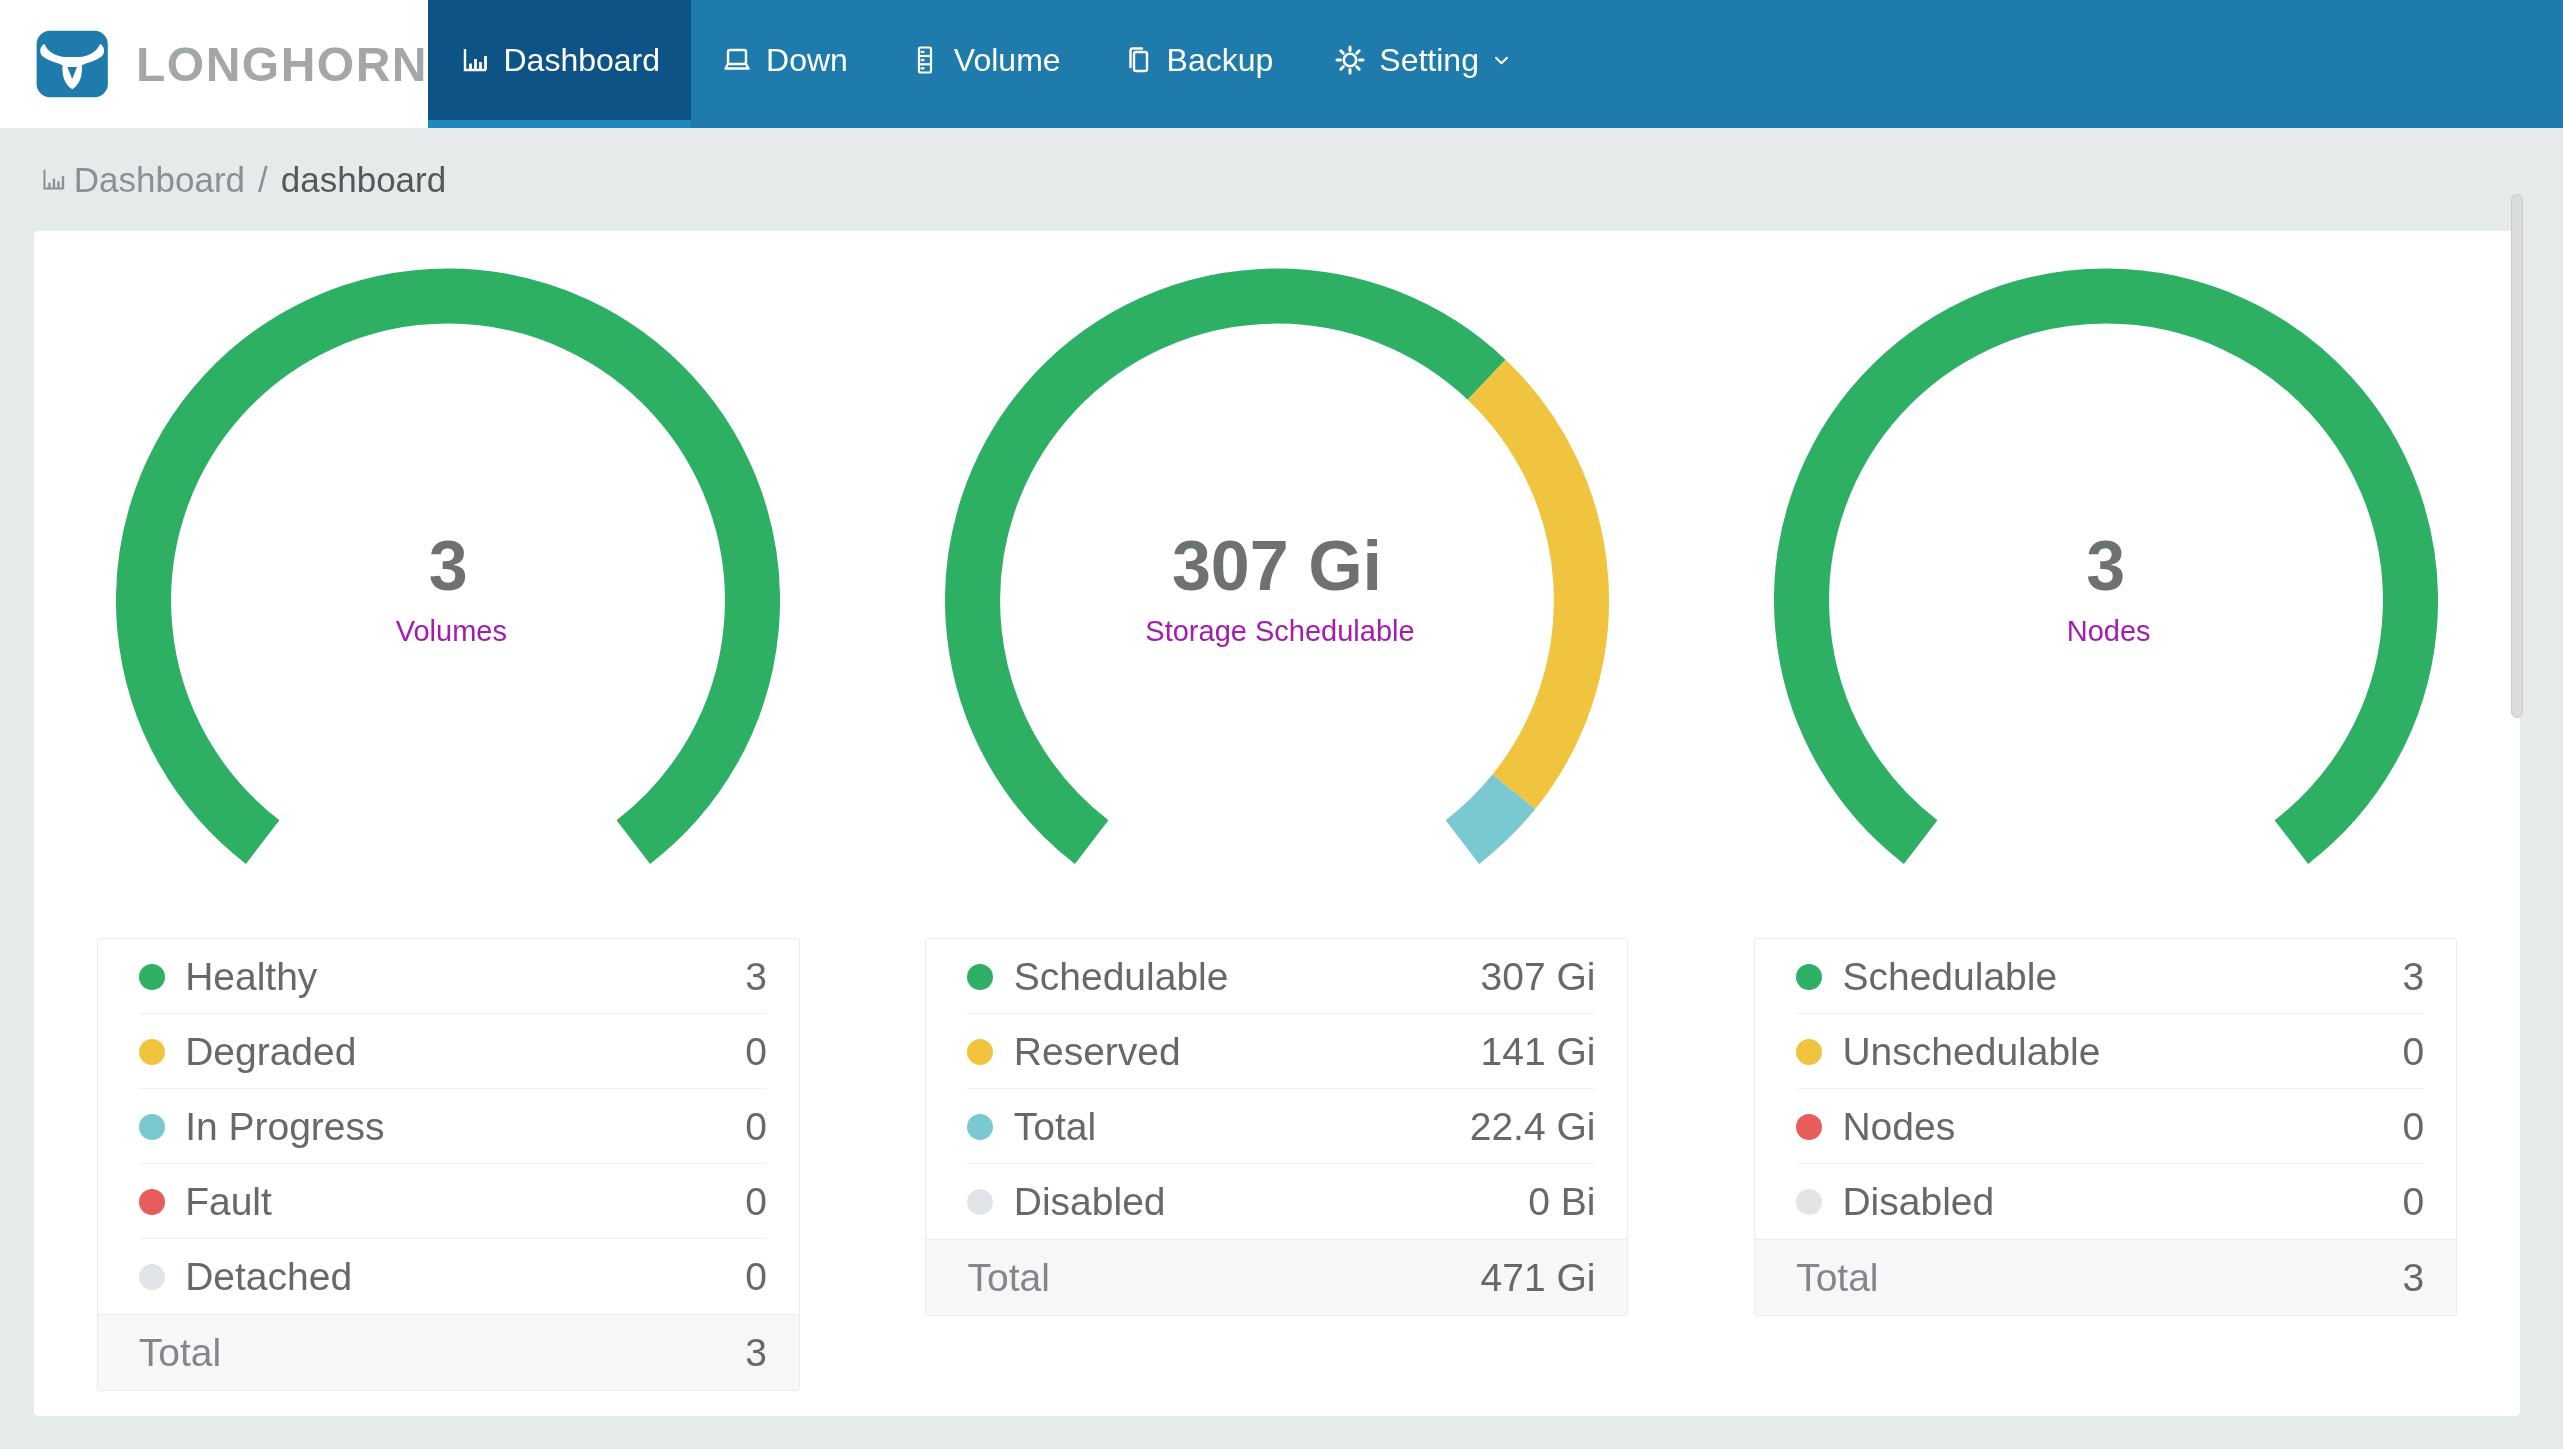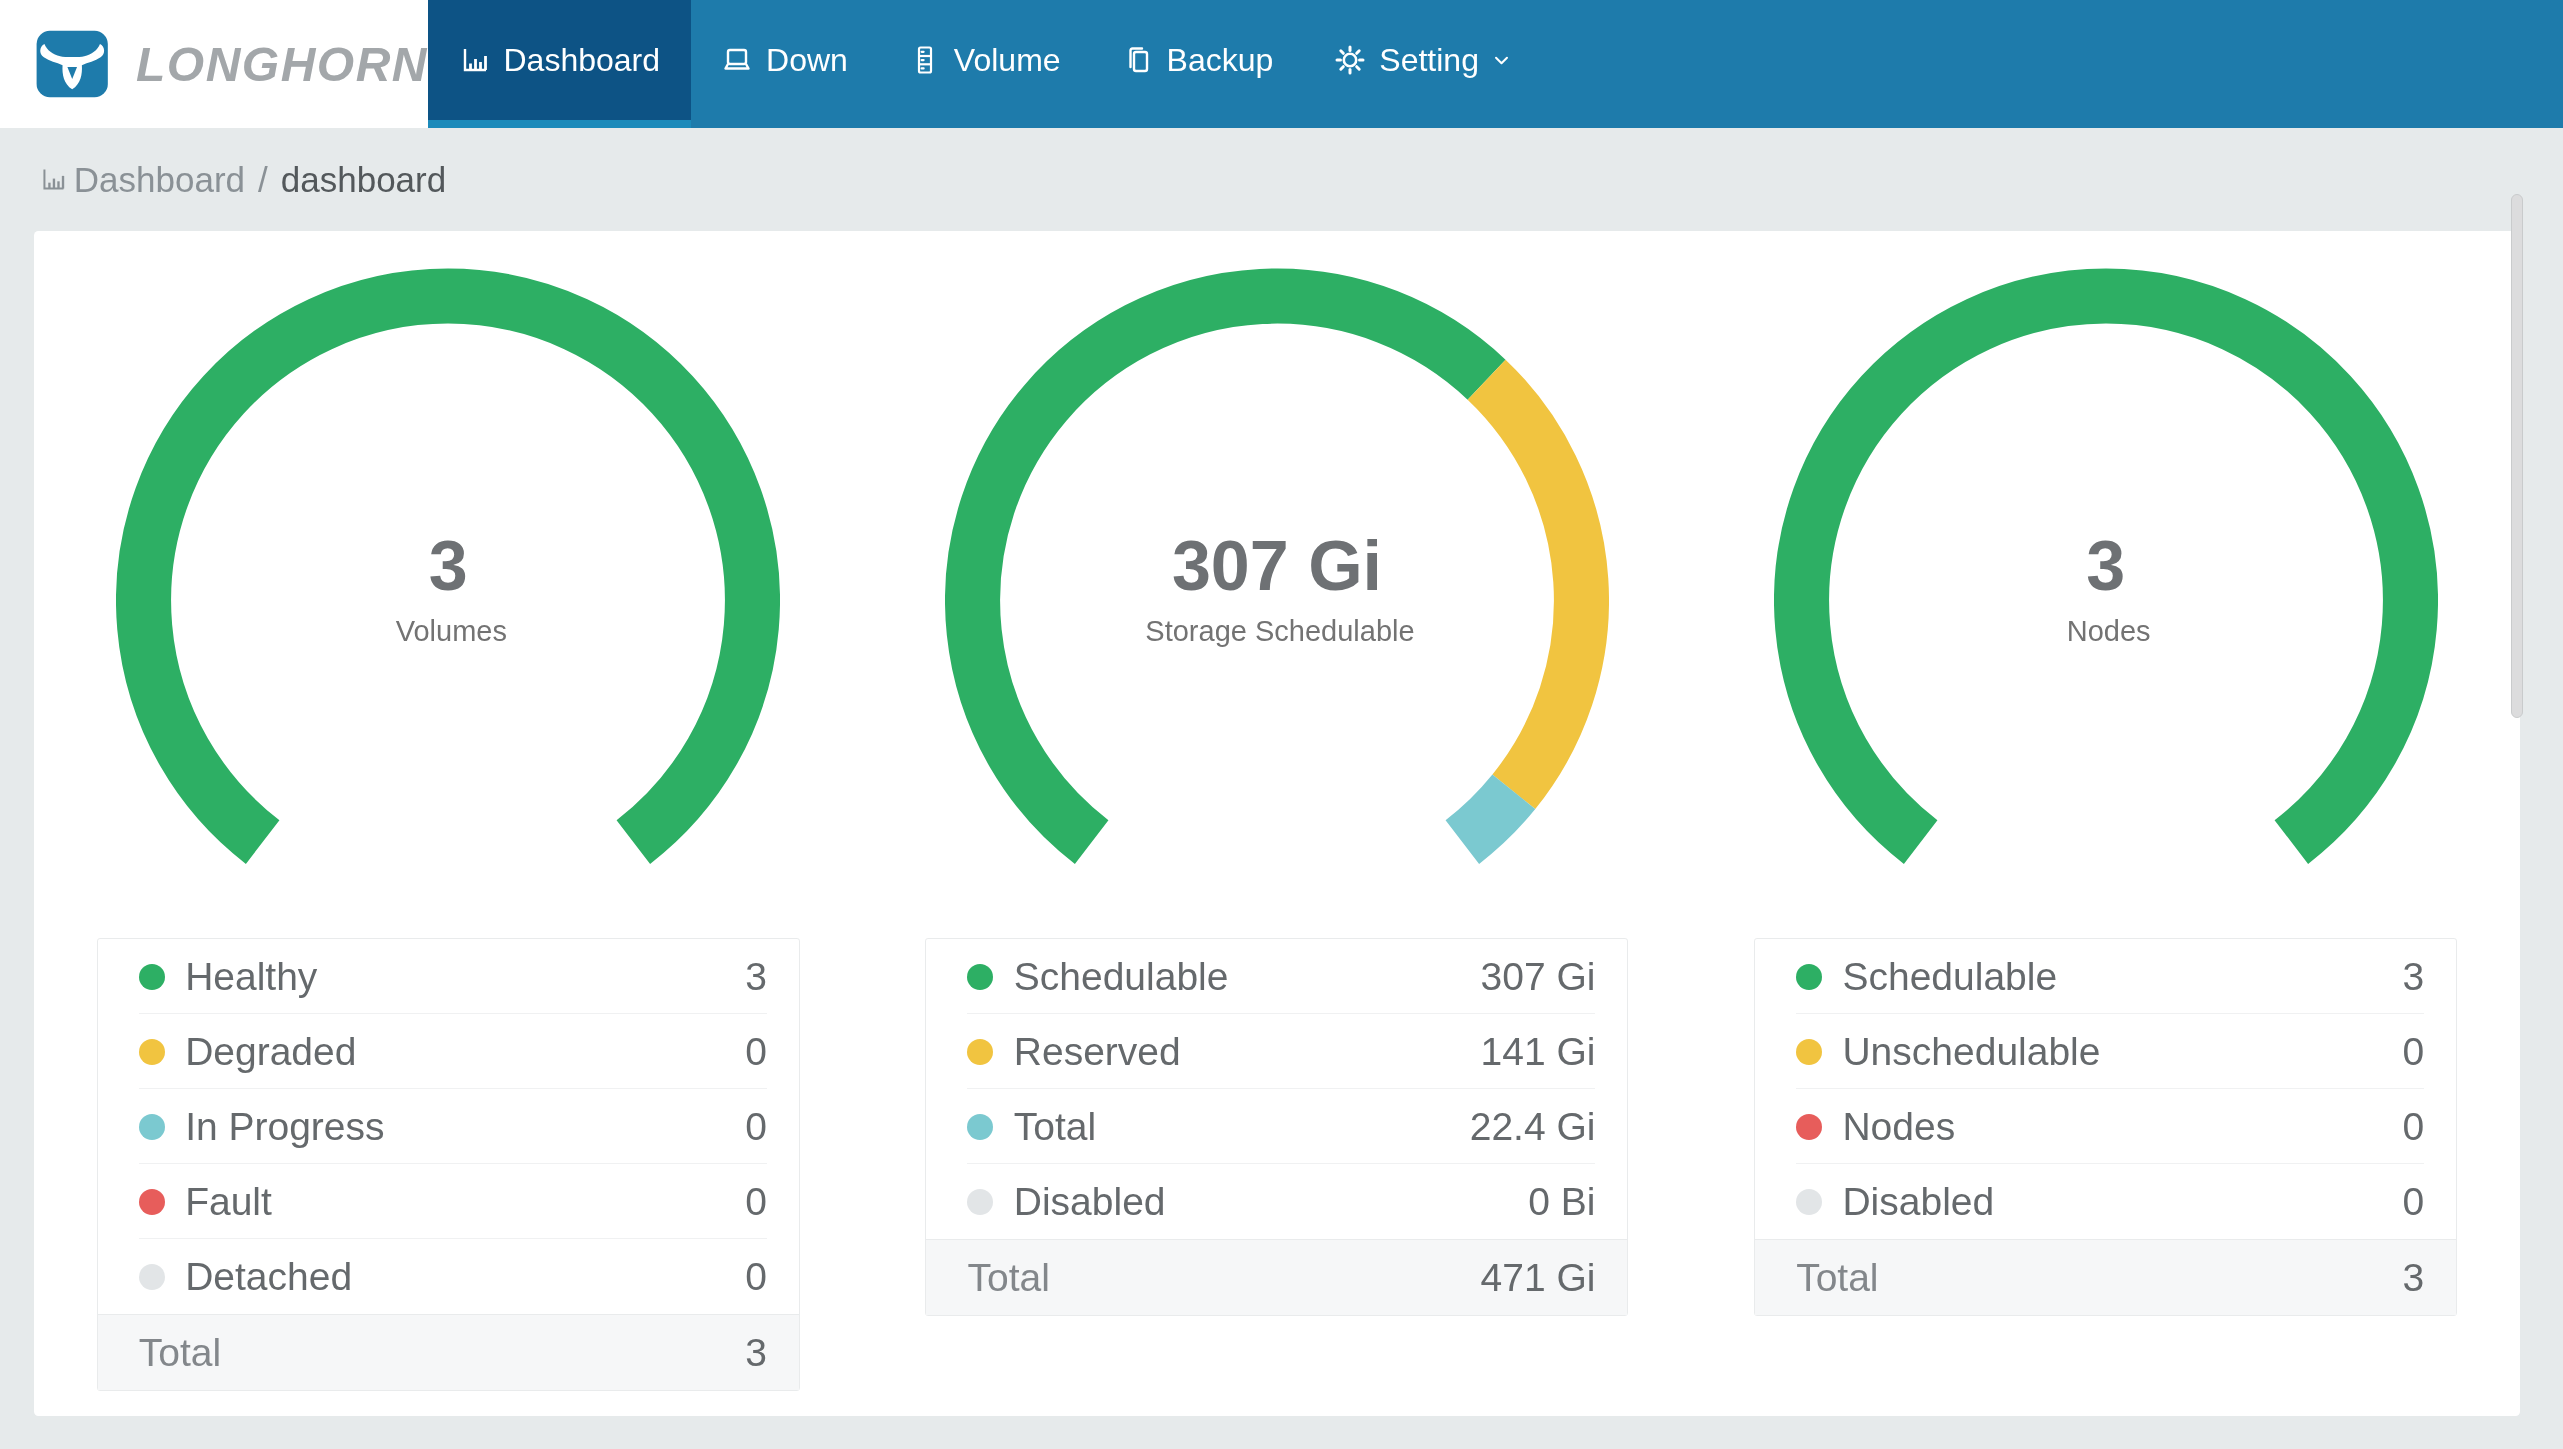--- a/index.html
+++ b/index.html
@@ -3,42 +3,42 @@
 <meta charset="utf-8">
 <style>
   html,body{margin:0;padding:0;}
   body{font-family:"Liberation Sans","DejaVu Sans",sans-serif;}
   .page{position:relative;width:2563px;height:1449px;background:#e6eaeb;overflow:hidden;}
 
   
   .header{position:absolute;top:0;left:0;width:2563px;height:128px;display:flex;background:#1e7bab;}
   .brand-box{width:428px;height:128px;background:#ffffff;display:flex;align-items:center;padding-left:36px;box-sizing:border-box;flex-shrink:0;}
   .logo-svg{width:94px;height:86px;display:block;}
-  .brand-name{font-size:48px;font-weight:700;color:#a3a7aa;letter-spacing:1.5px;margin-left:27.6px;font-style:italic;}
+  .brand-name{font-size:48px;font-weight:700;color:#a3a7aa;letter-spacing:1.5px;margin-left:27.6px;}
   .nav{display:flex;height:128px;}
   .nav-item{display:flex;align-items:center;gap:13px;padding:0 30.5px;color:#ffffff;font-size:32px;border-bottom:8.7px solid transparent;box-sizing:border-box;cursor:pointer;}
   .nav-item.active{background:#0d5385;border-bottom-color:#1c8aba;}
   .nav-icon{width:32px;height:32px;display:block;}
   .nav-icon *{stroke:#ffffff;fill:none;}
 
   
   .breadcrumb{position:absolute;top:128px;left:0;height:103px;display:flex;align-items:center;padding-left:39px;font-size:35px;}
   .bc-icon{width:29px;height:29px;margin-right:5.8px;}
   .bc-icon *{stroke:#8a9196;fill:none;}
   .bc-section{color:#8a9196;cursor:pointer;}
   .bc-sep{color:#8a9196;margin:0 13px;}
   .bc-page{color:#53585b;}
 
   
   .card{position:absolute;left:34px;top:231px;width:2486px;height:1185px;background:#ffffff;border-radius:4.4px;box-sizing:border-box;padding-top:36px;display:grid;grid-template-columns:1fr 1fr 1fr;justify-items:center;}
   .panel{display:flex;flex-direction:column;align-items:center;}
   .gauge-wrap{position:relative;width:664px;height:667px;}
   .gauge-svg{position:absolute;left:0;top:0;}
   .g-num{position:absolute;left:0;right:0;top:264px;text-align:center;font-size:70px;font-weight:700;color:#6e7174;line-height:1;}
-  .g-label{position:absolute;left:6px;right:0;top:350px;text-align:center;font-size:29px;color:#737373;line-height:1;}
+  .g-label{position:absolute;left:6px;right:0;top:350px;text-align:center;font-size:29px;color:#a21caf;line-height:1;}
 
   
   .legend{width:703px;margin-top:4.4px;border:1.5px solid #e9ebec;border-radius:2.9px;background:#ffffff;box-sizing:border-box;}
   .lrow{display:flex;align-items:center;height:75px;padding:0 32px 0 41px;position:relative;font-size:39px;color:#65696c;}
   .rows .lrow:not(:last-child)::after{content:"";position:absolute;left:41px;right:32px;bottom:0;height:1.5px;background:#f0f1f2;}
   .dot{width:26px;height:26px;border-radius:50%;flex-shrink:0;background:#ccc;}
   .llabel{margin-left:20.3px;}
   .lvalue{margin-left:auto;}
   .lrow.total{background:#f6f7f8;border-top:1.5px solid #e9ebec;}
   .lrow.total .llabel{margin-left:0;color:#83878b;}

